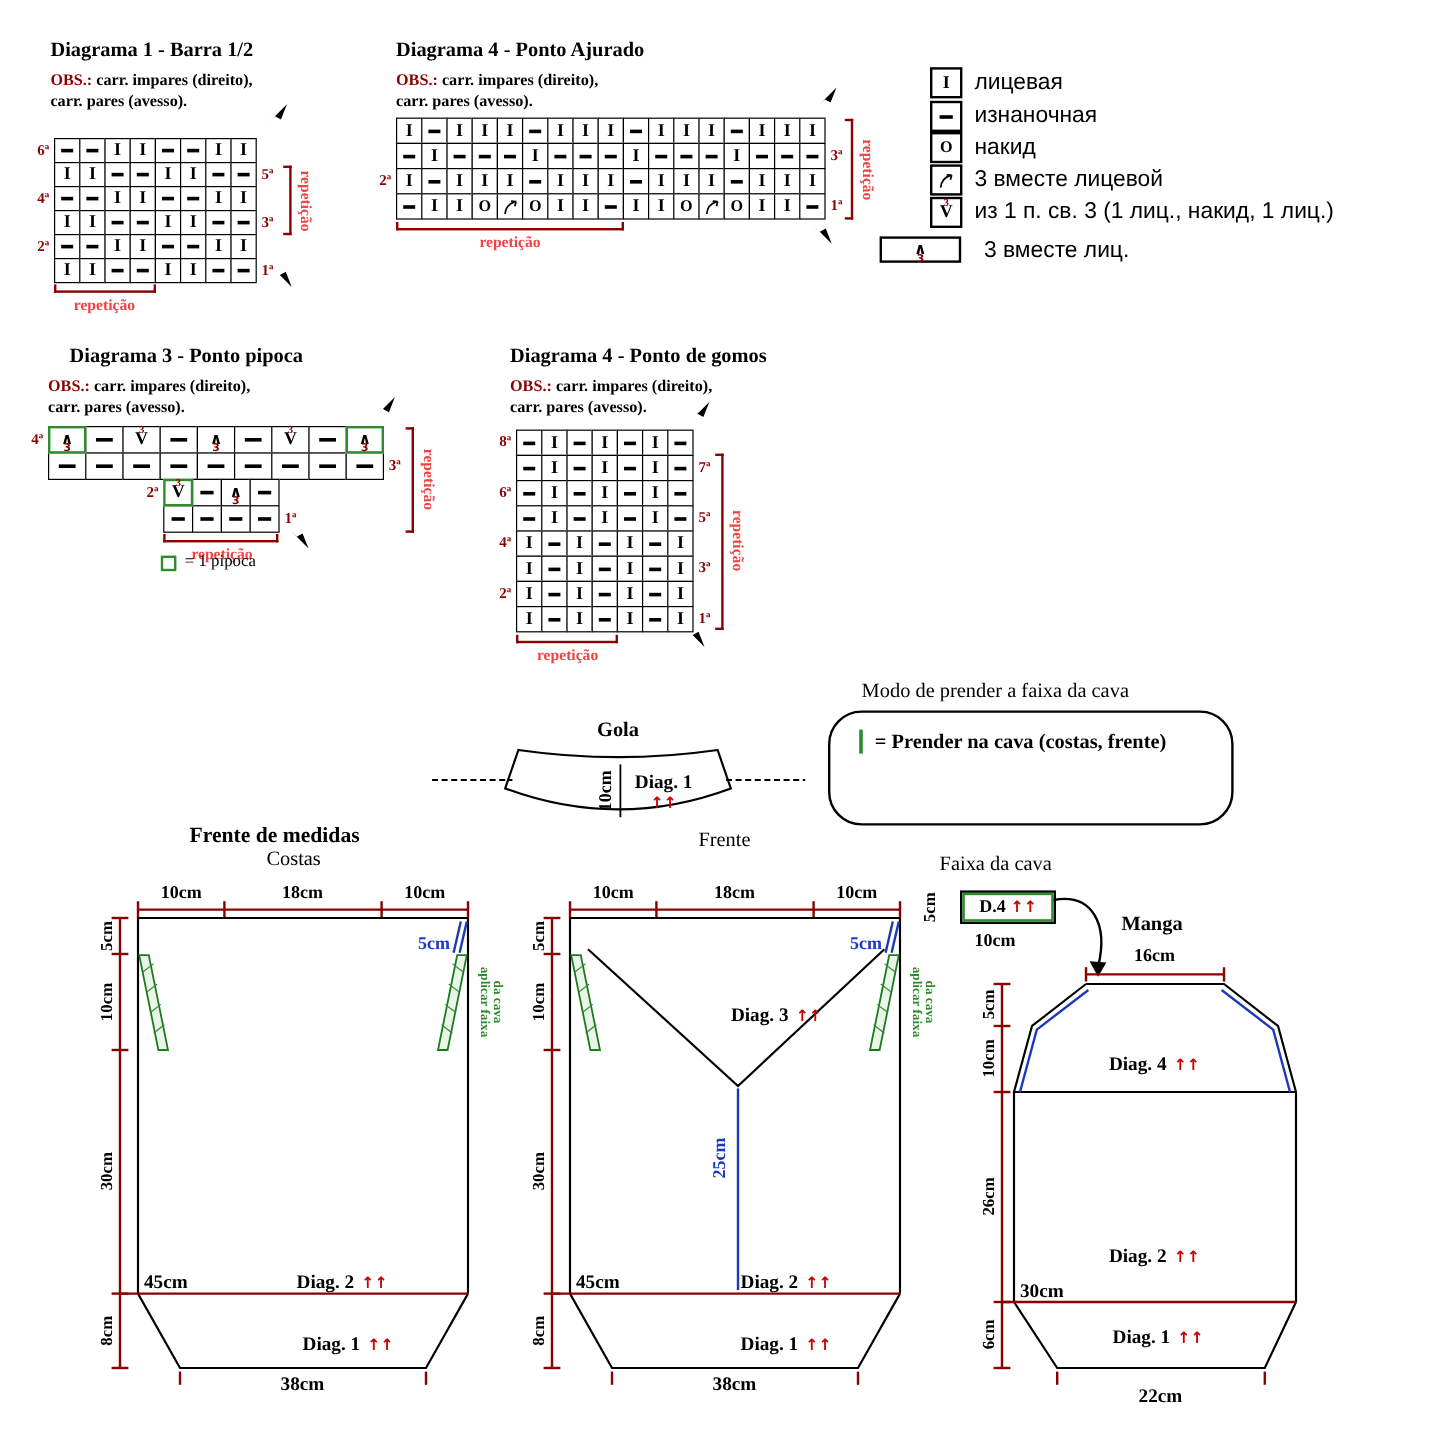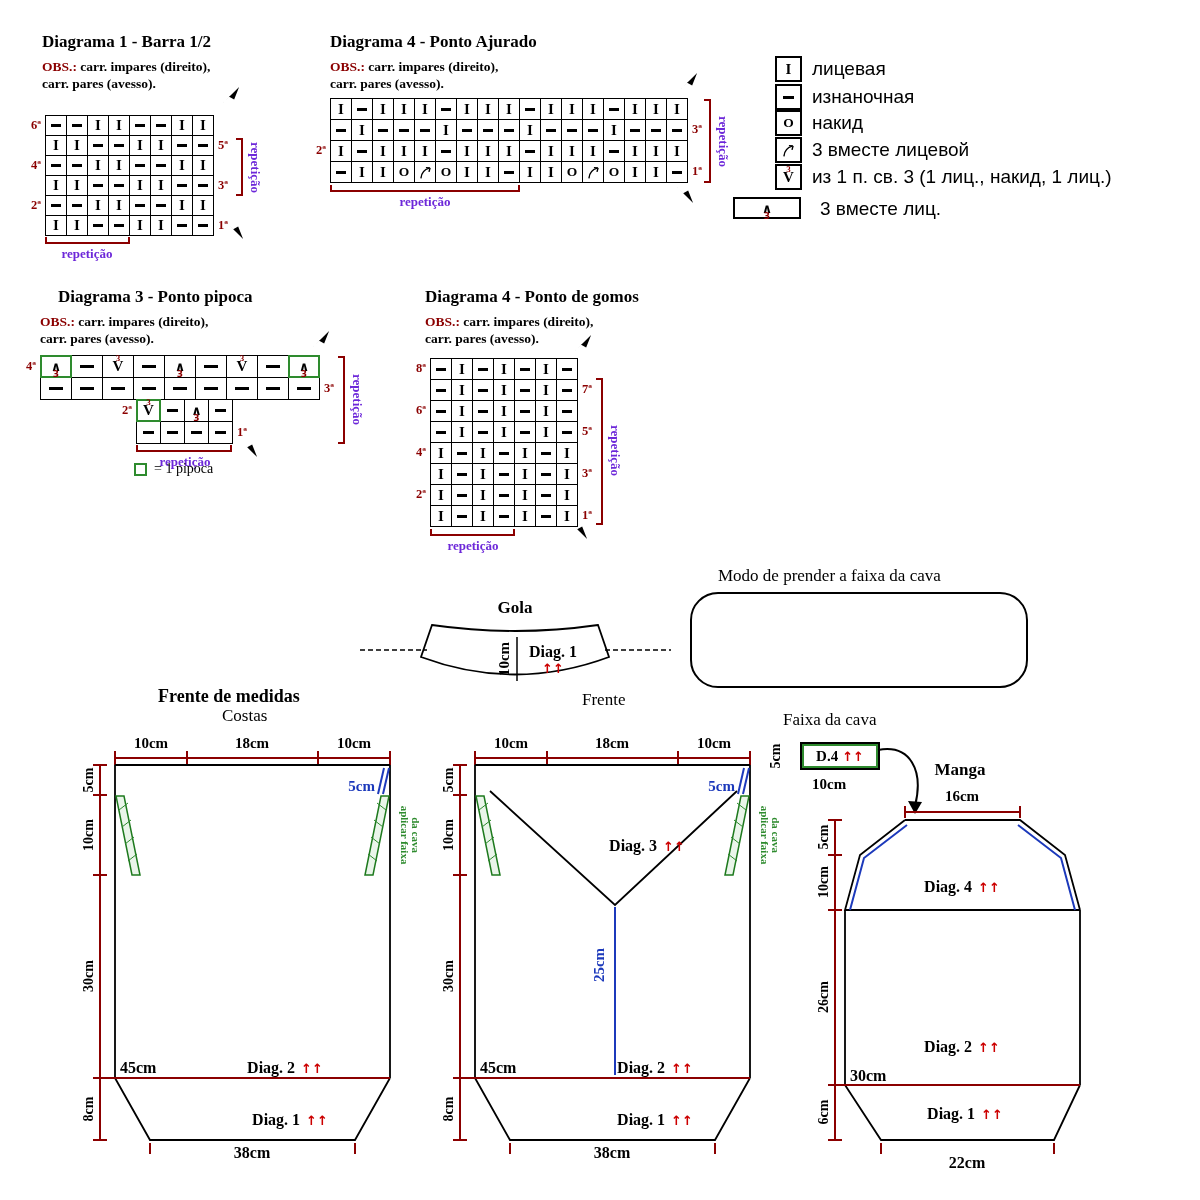--- a/index.html
+++ b/index.html
@@ -21,21 +21,21 @@
 .sV,.sA{position:relative;display:inline-block;font-weight:bold;font-size:15px;line-height:1;font-style:normal}
 .sA{font-family:"DejaVu Sans",sans-serif;font-size:13px}
 .s3{position:absolute;left:50%;transform:translateX(-50%);font-size:9px;color:#8b0000;font-style:normal;font-weight:bold;line-height:1}
 .s3top{top:-5px}
 .s3bot{bottom:-6px}
 .rowlab{position:absolute;display:flex;align-items:center;color:#8b0000;font-weight:bold;font-size:12.5px;white-space:nowrap}
 .rowlab.left{right:100%;margin-right:4px}
 .rowlab.right{left:100%;margin-left:4px}
 .brk-b{border-left:2px solid #8b0000;border-right:2px solid #8b0000;border-bottom:2px solid #8b0000}
 .brk-r{border-top:2px solid #8b0000;border-bottom:2px solid #8b0000;border-right:2px solid #8b0000}
-.rep{color:#6d28d9;font-weight:bold;font-size:13px;text-align:center;white-space:nowrap}
+.rep{color:#ef4444;font-weight:bold;font-size:13px;text-align:center;white-space:nowrap}
 .rep.vert{writing-mode:vertical-rl}
 .dart{width:18px;height:18px}
 .dart polygon{fill:#000}
 .dart.down{transform:scaleY(-1)}
 .leg-box{width:27px;height:26px;border:2px solid #000;display:flex;align-items:center;justify-content:center;background:#fff}
 .leg-box.wide{width:68px;height:22px}
 .leg-label{font-family:"Liberation Sans","DejaVu Sans",sans-serif;font-size:19px;line-height:22px;white-space:nowrap}
 .pip-box{width:13px;height:13px;border:2px solid #2e8b2e}
 .pip-note{font-weight:normal;font-size:14px;white-space:nowrap}
 .modo-box{border:2px solid #000;border-radius:28px;padding:14px 0 0 24px;background:#fff}
@@ -806,20 +806,24 @@
     <line class="dashl" x1="250" y1="55" x2="316" y2="55"></line>
     <path class="blk" d="M77 30 Q160 42 243 30 L254 62 Q160 97 66 62 Z"></path>
     <line class="blk1" x1="162" y1="42" x2="162" y2="86"></line>
     <text class="t15" transform="translate(150 64) rotate(-90)" text-anchor="middle" y="4">10cm</text>
     <text class="t16" x="198" y="62" text-anchor="middle">Diag. 1</text>
     <text class="redtxt" x="198" y="78" text-anchor="middle">↑↑</text>
   </svg>
 
   <div class="abs pc-title" style="left:718px;top:566px">Modo de prender a faixa da cava</div>
   <div class="abs modo-box" style="left:690px;top:592px;width:338px;height:96px">
+    <div class="modo-row">
+      <span class="bar green"></span>
+      <span>= Prender na cava (costas, frente)</span>
+    </div>
   </div>
 
   <div class="abs sec-title" style="left:158px;top:686px">Frente de medidas</div>
   <div class="abs pc-title" style="left:222px;top:706px">Costas</div>
   <div class="abs pc-title" style="left:582px;top:690px">Frente</div>
 
   <svg class="abs" style="left:80px;top:735px" width="360" height="430" viewBox="0 0 360 430">
     <g>
       <line class="redl" x1="35" y1="23" x2="310" y2="23"></line>
       <line class="redl" x1="35" y1="16" x2="35" y2="30"></line>

